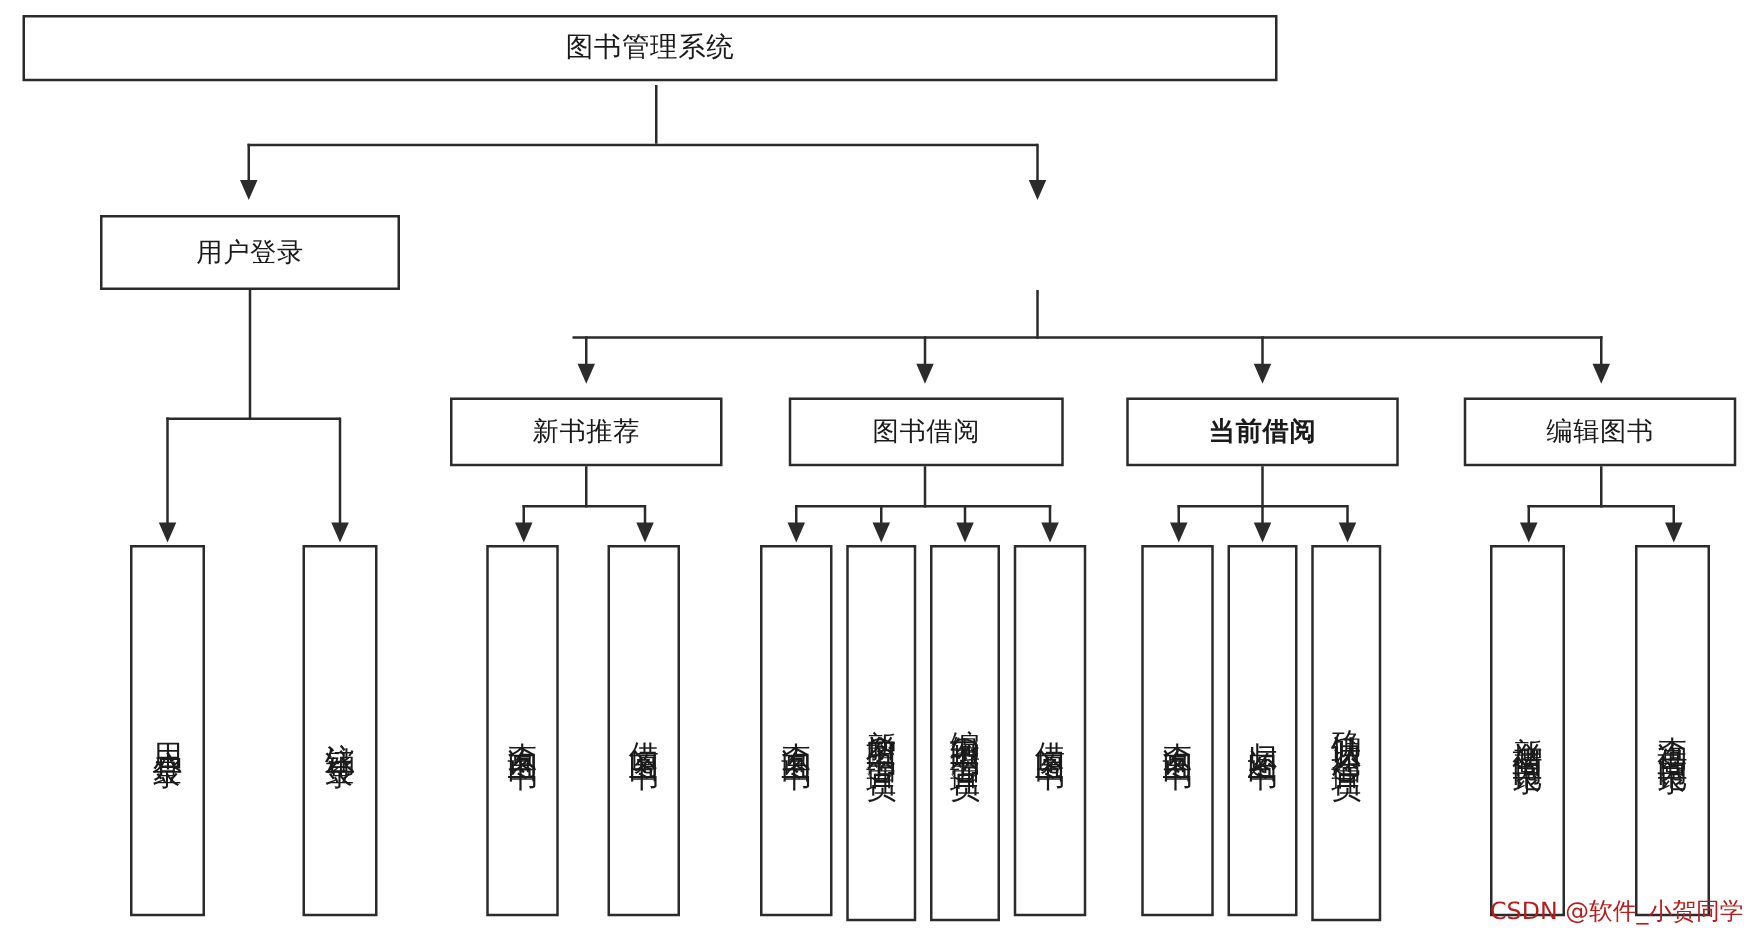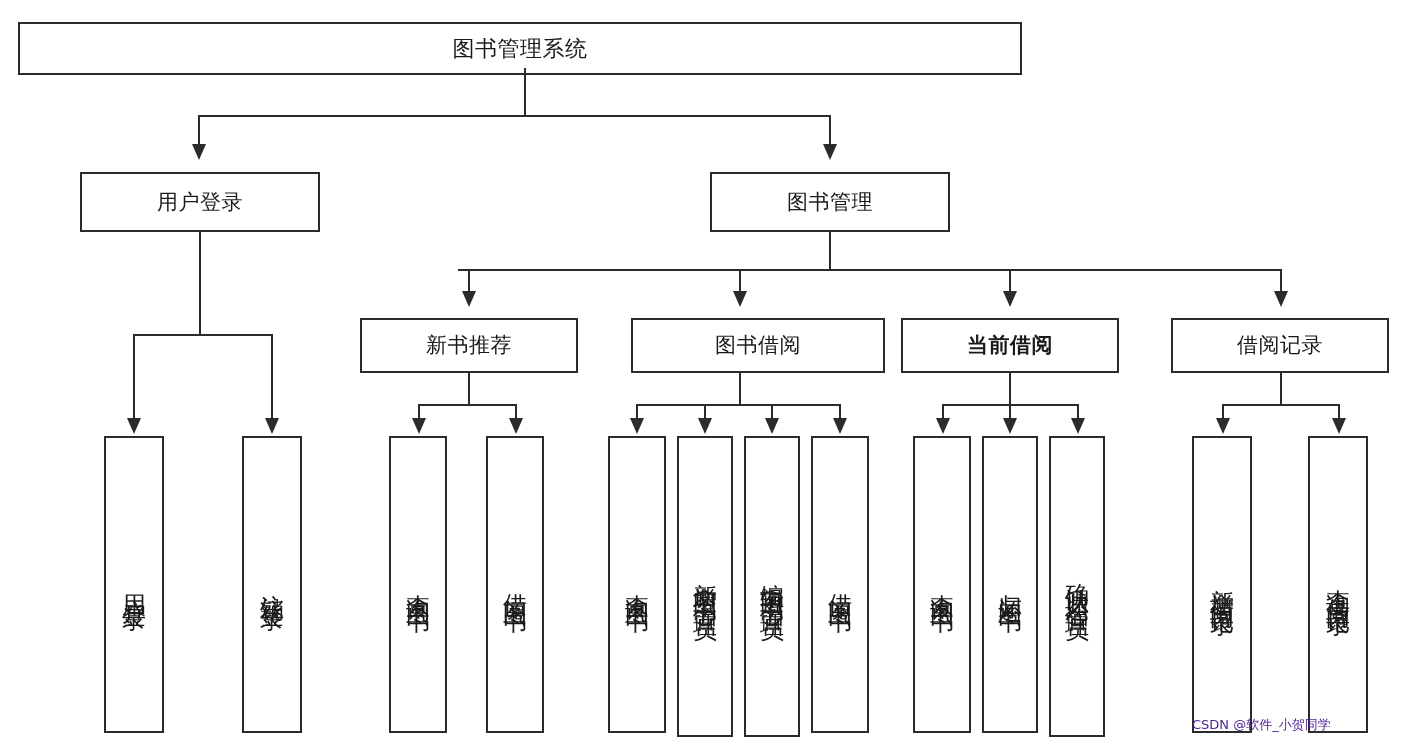--- a/index.html
+++ b/index.html
@@ -75,49 +75,46 @@
     width: 0;
     height: 0;
     border-left: 7px solid transparent;
     border-right: 7px solid transparent;
     border-top: 16px solid #2b2b2b;
   }
 
   
   #watermark {
     position: absolute;
-    color: #4c1d95;
-    font-size: 13px;
+    color: #b91c1c;
+    font-size: 19px;
     white-space: nowrap;
     user-select: none;
   }
 </style>
 </head>
 <body>
 
 <div id="canvas">
 
-  <div class="node root horiz" style="left:18px; top:22px; width:1004px; height:53px;">
+  <div class="node root horiz" style="left:18px; top:12px; width:1004px; height:53px;">
     <span class="node-label">图书管理系统</span>
   </div>
 
   <div class="vline" style="left:524px; top:68px; height:47px;"></div>
 
   <div class="hline" style="left:198px; top:115px; width:632px;"></div>
 
   <div class="vline" style="left:198px; top:115px; height:32px;"></div>
   <div class="arrow" style="left:192px; top:144px;"></div>
   <div class="vline" style="left:829px; top:115px; height:32px;"></div>
   <div class="arrow" style="left:823px; top:144px;"></div>
 
   <div class="node horiz" style="left:80px; top:172px; width:240px; height:60px;">
     <span class="node-label">用户登录</span>
-  </div>
-  <div class="node horiz" style="left:710px; top:172px; width:240px; height:60px;">
-    <span class="node-label">图书管理</span>
   </div>
 
   <div class="vline" style="left:199px; top:232px; height:103px;"></div>
   <div class="hline" style="left:133px; top:334px; width:139px;"></div>
   <div class="vline" style="left:133px; top:334px; height:86px;"></div>
   <div class="arrow" style="left:127px; top:418px;"></div>
   <div class="vline" style="left:271px; top:334px; height:86px;"></div>
   <div class="arrow" style="left:265px; top:418px;"></div>
 
   <div class="vline" style="left:829px; top:232px; height:39px;"></div>
@@ -127,28 +124,28 @@
   <div class="vline" style="left:739px; top:269px; height:24px;"></div>
   <div class="arrow" style="left:733px; top:291px;"></div>
   <div class="vline" style="left:1009px; top:269px; height:24px;"></div>
   <div class="arrow" style="left:1003px; top:291px;"></div>
   <div class="vline" style="left:1280px; top:269px; height:24px;"></div>
   <div class="arrow" style="left:1274px; top:291px;"></div>
 
   <div class="node horiz" style="left:360px; top:318px; width:218px; height:55px;font-family:Liberation Serif, serif;">
     <span class="node-label">新书推荐</span>
   </div>
-  <div class="node horiz" style="left:631px; top:318px; width:254px; height:55px;align-items:center;">
+  <div class="node horiz" style="left:631px; top:318px; width:220px; height:55px;align-items:center;">
     <span class="node-label">图书借阅</span>
   </div>
   <div class="node horiz" style="left:901px; top:318px; width:218px; height:55px;font-weight:bold;">
     <span class="node-label">当前借阅</span>
   </div>
   <div class="node horiz" style="left:1171px; top:318px; width:218px; height:55px;">
-    <span class="node-label">借阅记录</span>
+    <span class="node-label">编辑图书</span>
   </div>
 
   <div class="vline" style="left:468px; top:373px; height:33px;"></div>
   <div class="hline" style="left:418px; top:404px; width:98px;"></div>
   <div class="vline" style="left:418px; top:404px; height:16px;"></div>
   <div class="arrow" style="left:412px; top:418px;"></div>
   <div class="vline" style="left:515px; top:404px; height:16px;"></div>
   <div class="arrow" style="left:509px; top:418px;"></div>
 
   <div class="vline" style="left:739px; top:373px; height:33px;"></div>

